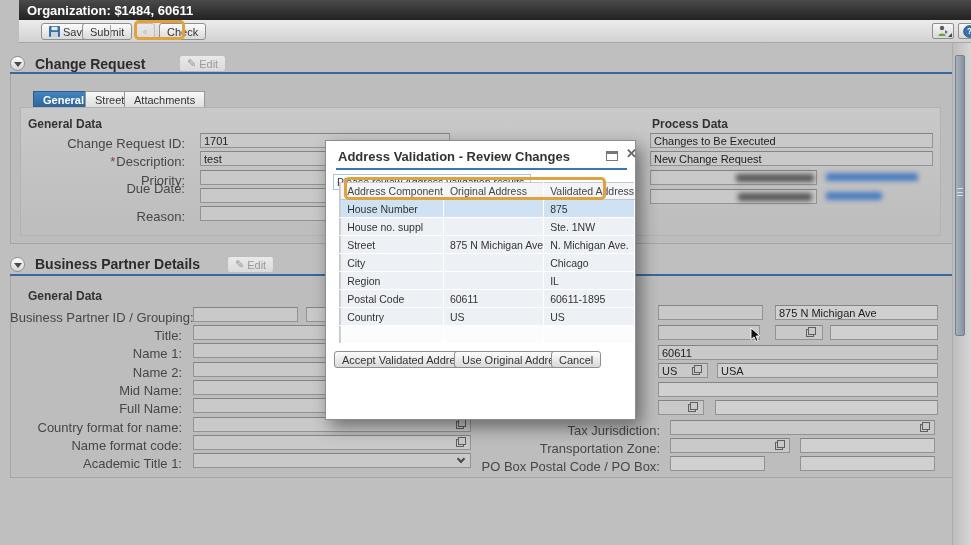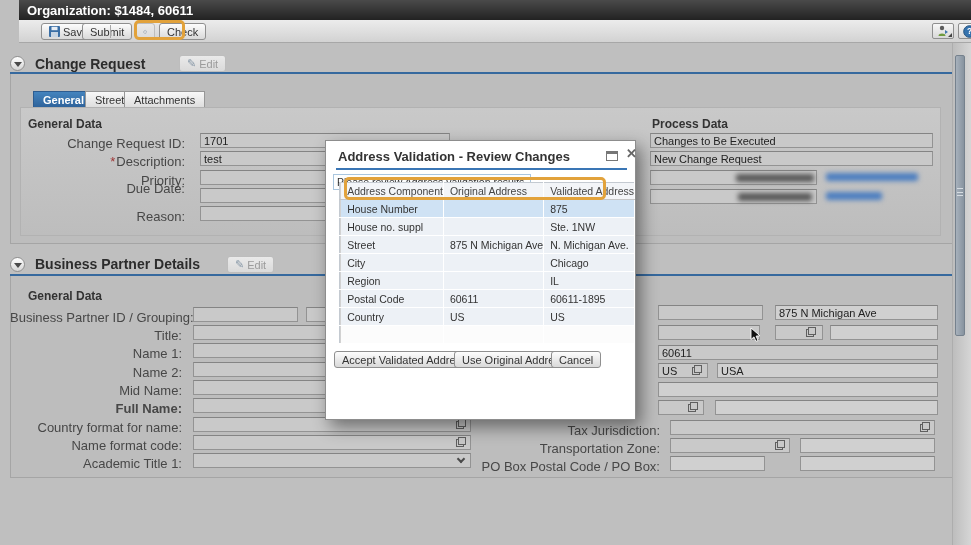--- a/index.html
+++ b/index.html
@@ -178,21 +178,21 @@
 <input class="fld" style="left: 193px; top: 307px; width: 105px;" readonly="">
 <input class="fld" style="left: 306px; top: 307px; width: 62px;" readonly="">
 <div class="lbl" style="left:10px; top:328px; width:172px;">Title:</div>
 <input class="fld" style="left: 193px; top: 325px; width: 278px;" readonly="">
 <div class="lbl" style="left:10px; top:346px; width:172px;">Name 1:</div>
 <input class="fld" style="left: 193px; top: 343px; width: 278px;" readonly="">
 <div class="lbl" style="left:10px; top:365px; width:172px;">Name 2:</div>
 <input class="fld" style="left: 193px; top: 362px; width: 278px;" readonly="">
 <div class="lbl" style="left:10px; top:383px; width:172px;">Mid Name:</div>
 <input class="fld" style="left: 193px; top: 380px; width: 278px;" readonly="">
-<div class="lbl" style="left:10px; top:401px; width:172px;font-weight:bold;">Full Name:</div>
+<div class="lbl" style="left:10px; top:401px; width:172px;">Full Name:</div>
 <input class="fld" style="left: 193px; top: 398px; width: 278px;" readonly="">
 <div class="lbl" style="left:10px; top:420px; width:172px;">Country format for name:</div>
 <input class="fld" style="left: 193px; top: 417px; width: 278px;" readonly="">
 <span class="vh" style="left:456px; top:419px;"></span>
 <div class="lbl" style="left:10px; top:438px; width:172px;">Name format code:</div>
 <input class="fld" style="left: 193px; top: 435px; width: 278px;" readonly="">
 <span class="vh" style="left:456px; top:437px;"></span>
 <div class="lbl" style="left:10px; top:456px; width:172px;">Academic Title 1:</div>
 <input class="fld" style="left: 193px; top: 453px; width: 278px;" readonly="">
 <span class="chev" style="left:458px; top:456px;"></span>

